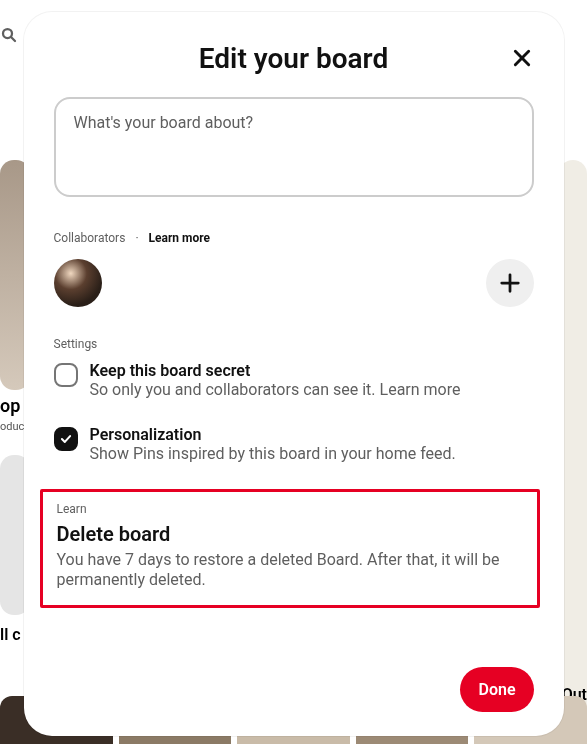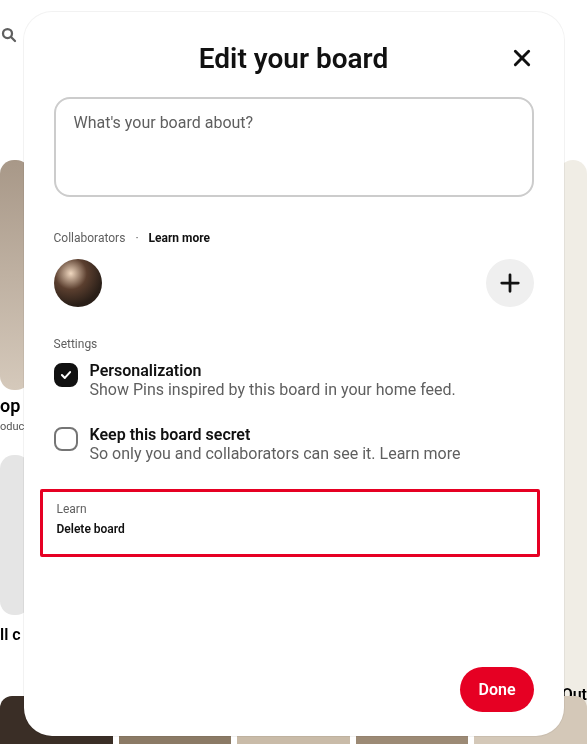--- a/index.html
+++ b/index.html
@@ -216,21 +216,21 @@
       margin-left: -14px;
       margin-right: -6px;
       cursor: pointer;
     }
     .action-label {
       font-size: 12px;
       color: #5f5f5f;
       margin-bottom: 6px;
     }
     .delete-title {
-      font-size: 12px;
+      font-size: 20px;
       font-weight: 600;
       color: #111;
       margin-bottom: 4px;
     }
     .delete-desc {
       font-size: 16px;
       color: #5f5f5f;
       line-height: 1.3;
     }
     .modal-footer {
@@ -299,44 +299,45 @@
           <svg viewBox="0 0 24 24">
               <path d="M12 3 V21 M3 12 H21" stroke="#111" stroke-width="3" stroke-linecap="round"></path>
             </svg>
         </button>
       </div>
 
       <div class="settings-section">
         <div class="section-label">Settings</div>
 
         <div class="checkbox-row">
+          <div class="checkbox unchecked"></div>
+          <div>
+            <div class="check-label">Keep this board secret</div>
+            <div class="check-desc">
+              <span>So only you and collaborators can see it. </span><span class="inline-link">Learn more</span>
+            </div>
+          </div>
+        </div>
+
+        <div class="checkbox-row">
           <div class="checkbox checked">
             <svg viewBox="0 0 24 24">
                 <path d="M5 12 L10 17 L19 7" stroke="#fff" stroke-width="3.5" fill="none" stroke-linecap="round" stroke-linejoin="round"></path>
               </svg>
           </div>
           <div>
             <div class="check-label">Personalization</div>
             <div class="check-desc">Show Pins inspired by this board in your home feed.</div>
           </div>
         </div>
-
-        <div class="checkbox-row">
-          <div class="checkbox unchecked"></div>
-          <div>
-            <div class="check-label">Keep this board secret</div>
-            <div class="check-desc">
-              <span>So only you and collaborators can see it. </span><span class="inline-link">Learn more</span>
-            </div>
-          </div>
-        </div>
       </div>
 
       <div class="action-box">
         <div class="action-label">Learn</div>
         <div class="delete-title">Delete board</div>
+        <div class="delete-desc">You have 7 days to restore a deleted Board. After that, it will be permanently deleted.</div>
       </div>
     </div>
     <div class="modal-footer">
       <button class="done-btn">Done</button>
     </div>
   </div>
 </div>
 
 </body></html>

